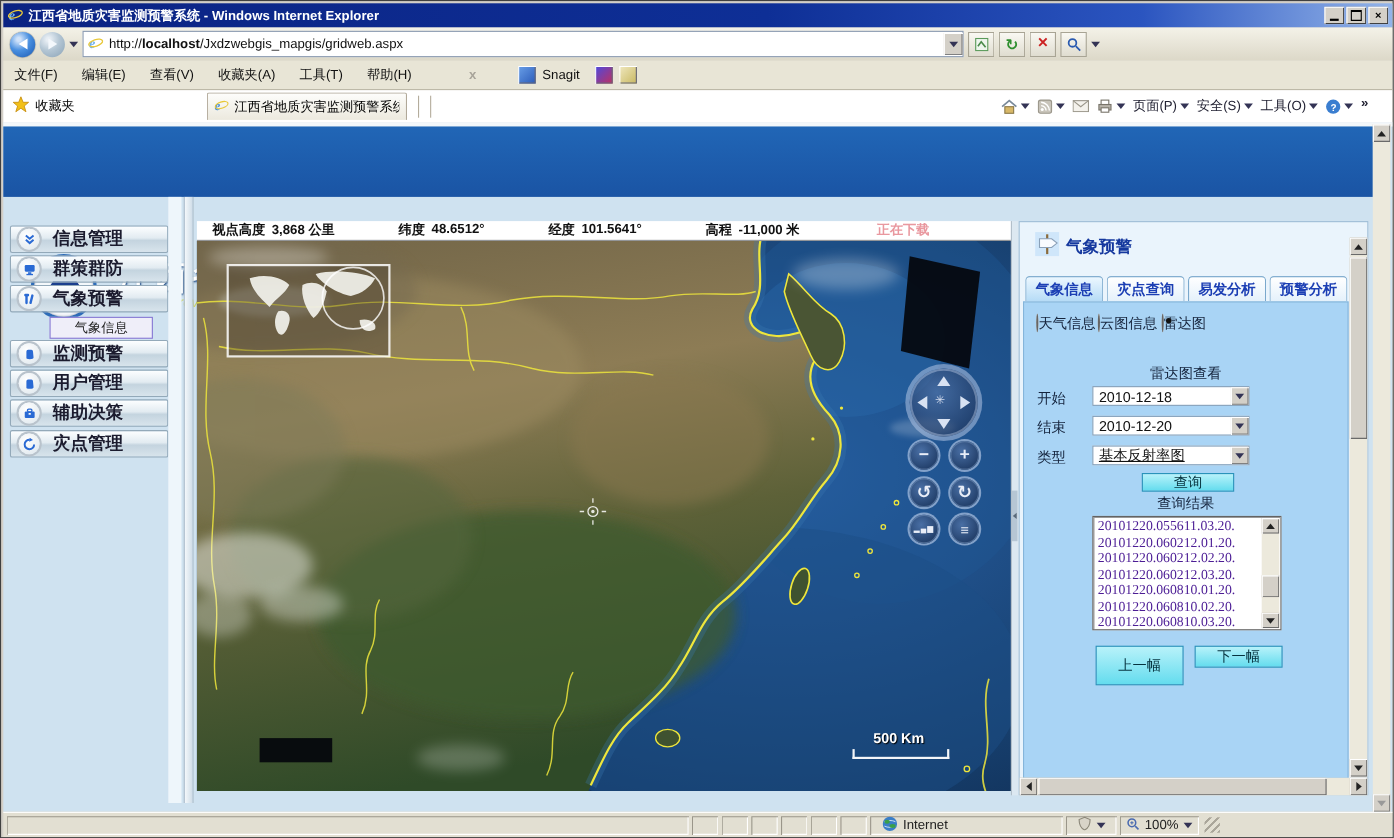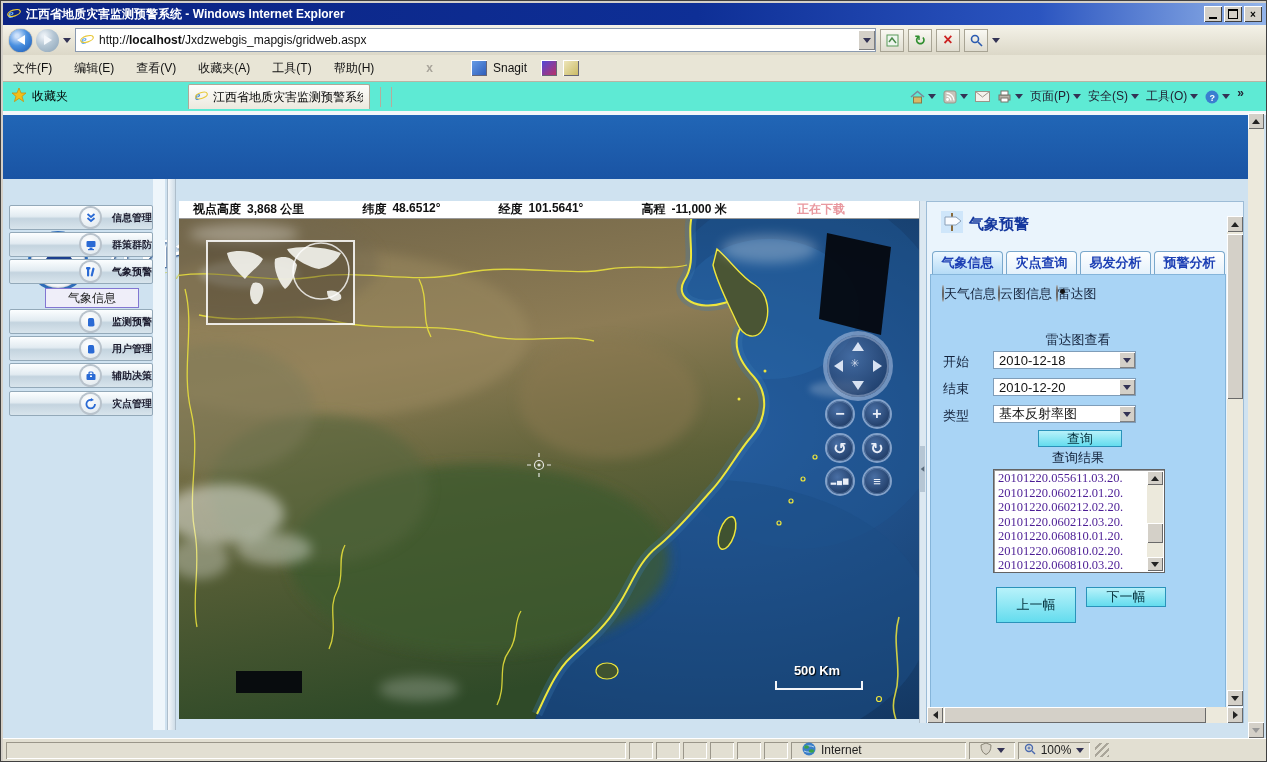--- a/index.html
+++ b/index.html
@@ -21,35 +21,35 @@
   .caret{width:0;height:0;border-left:4px solid transparent;border-right:4px solid transparent;border-top:5px solid #335;}
   #addrfield{flex:0 0 795px;height:22px;background:#fff;border:1px solid #8a9ab0;display:flex;align-items:center;padding-left:4px;font-size:12px;color:#111;}
   #addrfield .host{font-weight:bold;}
   .addr-drop{margin-left:auto;width:17px;height:20px;background:#d4d0c8;display:flex;align-items:center;justify-content:center;box-shadow:inset 1px 1px 0 #fff,inset -1px -1px 0 #808080;}
   .sq-btn{width:24px;height:23px;background:linear-gradient(#fbfaf4,#dedbce);box-shadow:inset 0 0 0 1px #a8a494;display:flex;align-items:center;justify-content:center;font-size:14px;font-weight:bold;}
   #searchbox{width:248px;height:22px;background:#fff;border:1px solid #8a9ab0;display:flex;align-items:center;gap:4px;padding:0 4px;font-size:12px;color:#8a8a8a;}
   
   #menurow{left:2px;top:54px;width:1263px;height:27px;background:#e8e5d6;border-bottom:1px solid #b8b4a4;display:flex;align-items:center;gap:22px;padding:0 10px;font-size:12px;color:#111;box-sizing:border-box;}
   .sn-icon{width:16px;height:16px;display:inline-block;box-shadow:inset 1px 1px 0 #fff,inset -1px -1px 0 #667;}
   
-  #favrow{left:2px;top:81px;width:1263px;height:29px;background:#5eead4;display:flex;align-items:center;padding:0 8px;font-size:12px;box-sizing:border-box;}
+  #favrow{left:2px;top:81px;width:1263px;height:29px;background:#ffffff;display:flex;align-items:center;padding:0 8px;font-size:12px;box-sizing:border-box;}
   #tab{width:182px;height:25px;background:linear-gradient(#fdfdfb,#ece9de);border:1px solid #b0a898;border-bottom:none;border-radius:2px 2px 0 0;display:flex;align-items:center;gap:5px;padding:0 6px;margin-left:120px;box-sizing:border-box;}
   .vsep{width:1px;height:20px;background:#b4ac9c;margin:0 10px;}
   #cmdbar{margin-left:auto;display:flex;align-items:center;gap:7px;color:#223;padding-right:14px;}
   .cmditem{display:flex;align-items:center;gap:3px;}
   
   #pagebg{left:2px;top:110px;width:1263px;height:627px;background:#cfe2f0;}
   #whitestrip{left:2px;top:110px;width:1263px;height:4px;background:#f3f7fa;}
   #banner{left:2px;top:114px;width:1245px;height:64px;background:linear-gradient(180deg,#2166b6,#1a54a4);}
   #logo{left:28px;top:119px;width:54px;height:54px;border-radius:50%;background:#f4f8fb;box-shadow:0 0 0 3px #2e6cb8, inset 0 0 2px #889;display:flex;align-items:center;justify-content:center;}
   #banner-title{left:104px;top:118px;font-size:30px;font-weight:bold;color:#ffffff;letter-spacing:3px;text-shadow:1px 1px 2px #0d3a78;}
   #banner-sub{left:108px;top:152px;font-size:13px;font-style:italic;color:#ccd26a;}
   
   .side-btn{left:8px;width:144px;height:25px;background:linear-gradient(180deg,#fcfeff 0%,#e2ebf1 45%,#c4d4df 55%,#d8e4ec 100%);
-    border:1px solid #93a9b9;border-radius:2px;display:flex;align-items:center;gap:12px;padding-left:7px;box-sizing:border-box;font-size:10px;font-weight:bold;color:#1b1b2e;justify-content:flex-end;}
+    border:1px solid #93a9b9;border-radius:2px;display:flex;align-items:center;gap:12px;padding-left:7px;box-sizing:border-box;font-size:16px;font-weight:bold;color:#1b1b2e;}
   .side-ico{width:19px;height:19px;border-radius:50%;background:radial-gradient(circle at 38% 32%,#ffffff,#dde6ec);box-shadow:0 0 0 2px #b9c3cc;display:flex;align-items:center;justify-content:center;flex:0 0 19px;}
   #subitem{left:44px;top:287px;width:92px;height:18px;background:#efeef9;border:1px solid #8276d2;font-size:12px;color:#222;display:flex;align-items:center;justify-content:center;}
   #side-white{left:152px;top:178px;width:12px;height:551px;background:#eef6fb;}
   #splitter{left:166px;top:178px;width:7px;height:551px;background:linear-gradient(90deg,#f4f8fb,#cfdde8);border-left:1px solid #aebecb;border-right:1px solid #aebecb;}
   
   #map{left:178px;top:200px;width:784px;height:520px;}
   #mapstatus{position:absolute;left:0;top:0;width:740px;height:18px;background:#ffffff;border-bottom:1px solid #999;display:flex;align-items:center;gap:6px;font-size:12px;font-weight:bold;color:#111;padding-left:14px;box-sizing:border-box;}
   #mapstatus .pair{margin-right:52px;display:flex;gap:6px;}
   #downloading{margin-left:auto;margin-right:74px;color:#e9989f;}
   #mapcanvas{position:absolute;left:0;top:18px;width:740px;height:500px;background:#0a1f3e;overflow:hidden;}
@@ -493,21 +493,21 @@
           </span>
       </div>
       <span class="frow-label" style="top:105px;">结束</span>
       <div class="dd" style="top:103px;gap:24px;">
         <span class="dtext">2010-12-20</span>
           <span class="dbtn">
             <span class="caret"></span>
           </span>
       </div>
       <span class="frow-label" style="top:132px;">类型</span>
-      <div class="dd" style="top:130px;">
+      <div class="dd" style="top:130px;text-decoration:underline;">
         <span class="dtext">基本反射率图</span>
           <span class="dbtn">
             <span class="caret"></span>
           </span>
       </div>
 
       <div class="cyanbtn" style="left:107px;top:155px;width:84px;height:17px;">查询</div>
       <div class="sect" style="top:174px;">查询结果</div>
 
       <div id="listbox">

